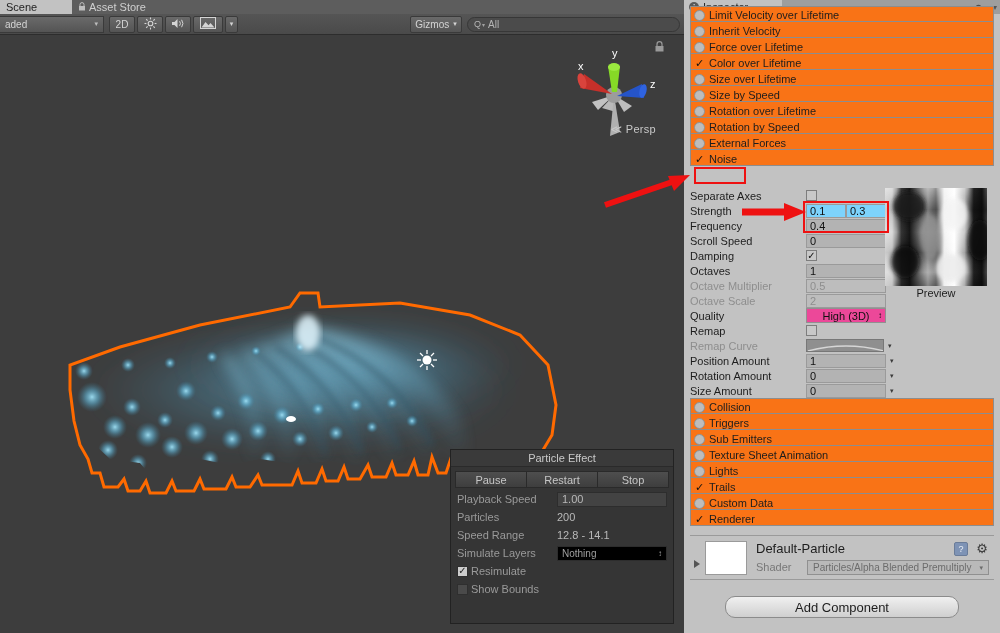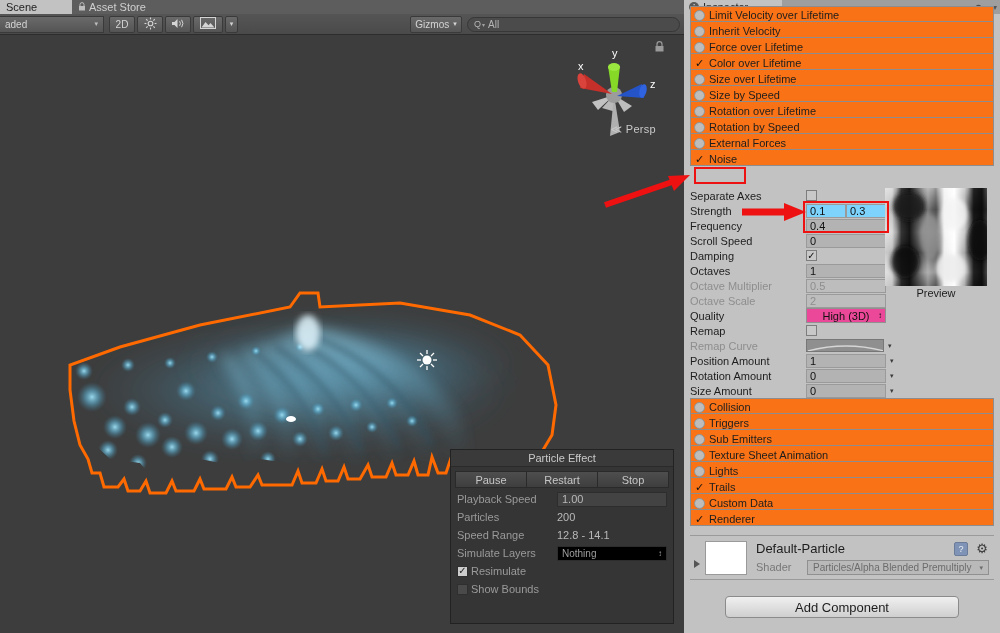--- a/index.html
+++ b/index.html
@@ -261,21 +261,21 @@
     position: absolute; right: 26px; top: 6px; width: 14px; height: 14px;
     border: 1px solid #6a7c99; background: #7e93b5; border-radius: 2px;
     color: #e9eef5; font-size: 9px; display: flex;
     align-items: center; justify-content: center;
   }
   .mat-gear { position: absolute; right: 6px; top: 5px; color: #3c3c3c; font-size: 13px; }
 
   .addcomp {
     position: absolute; left: 725px; top: 596px; width: 234px; height: 22px;
     background: linear-gradient(#f0f0f0, #cfcfcf);
-    border: 1px solid #8b8b8b; border-radius: 4px;
+    border: 1px solid #8b8b8b; border-radius: 10px;
     color: #1d1d1d; font-size: 13px;
     display: flex; align-items: center; justify-content: center;
   }
 
   
   .annot { position: absolute; left: 0; top: 0; width: 1000px; height: 633px;
            pointer-events: none; }
   .red-box { position: absolute; border: 2px solid #ee1111; }
   #box-noise { left: 694px; top: 167px; width: 52px; height: 17px; }
   #box-strength { left: 803px; top: 201px; width: 86px; height: 32px; }

